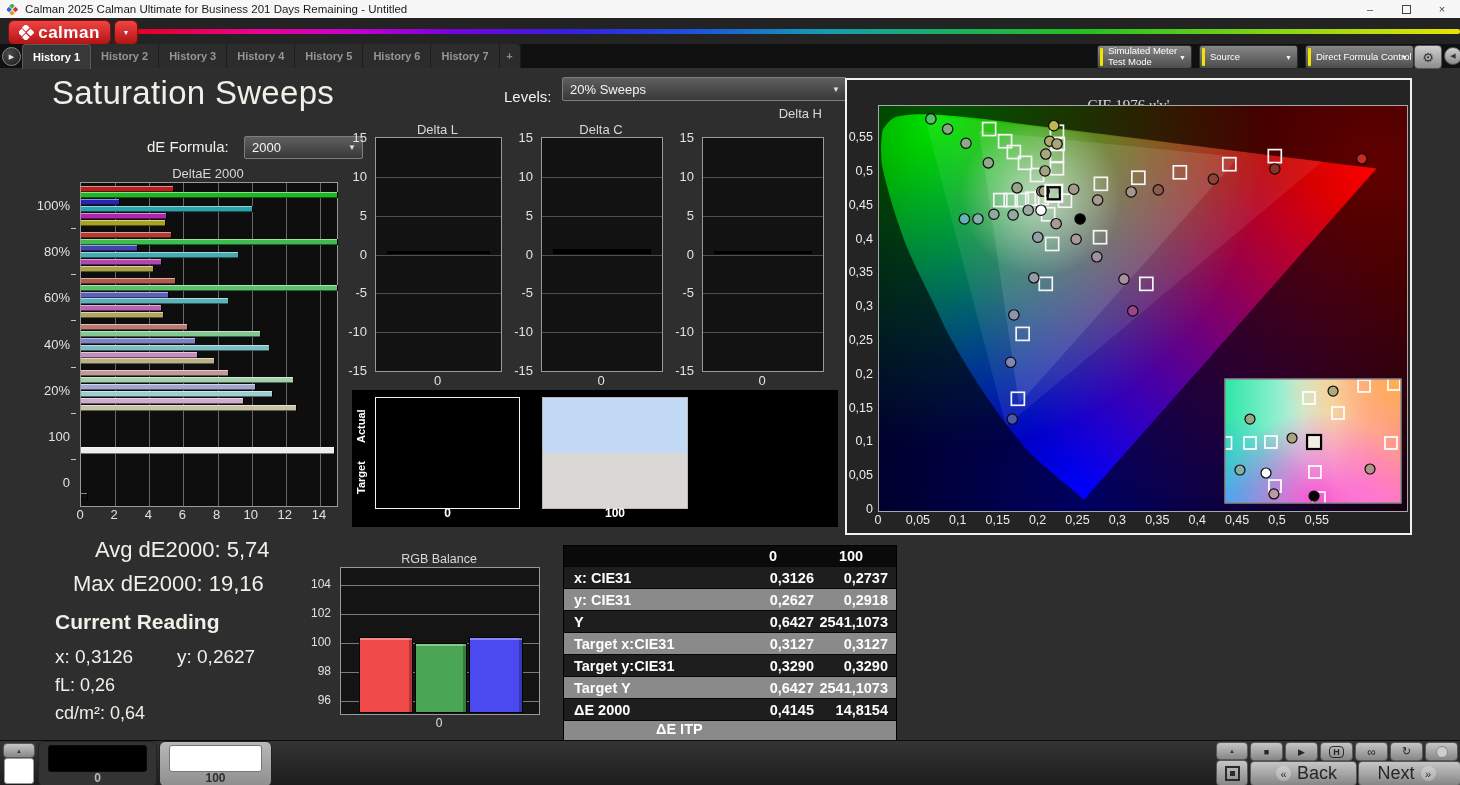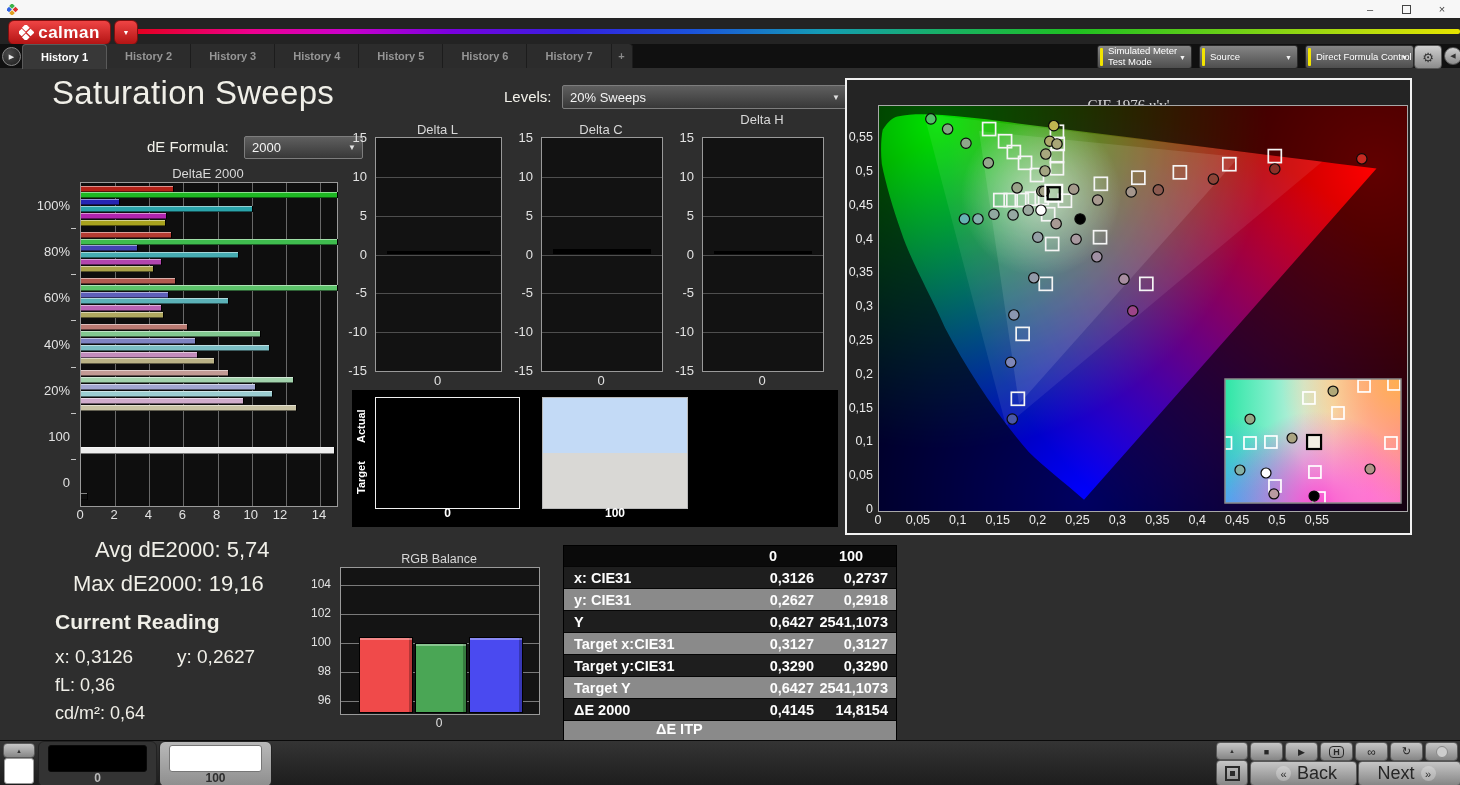--- a/index.html
+++ b/index.html
@@ -24,21 +24,21 @@
   #logo{position:absolute;left:8px;top:2px;height:23px;display:flex;gap:3px;}
   #logo .logobody{width:101px;height:23px;border-radius:6px;border:1px solid #7e0f0f;
     background:linear-gradient(#ef4444,#b31414);display:flex;align-items:center;justify-content:center;gap:4px;
     color:#fff;font-size:17px;font-weight:bold;letter-spacing:.5px;}
   #logo .logoarrow{width:22px;height:23px;border-radius:6px;border:1px solid #7e0f0f;
     background:linear-gradient(#ef4444,#b31414);display:flex;align-items:center;justify-content:center;
     color:#fff;font-size:7px;}
   
   #tabstrip{position:absolute;left:0;top:44px;width:1460px;height:24px;background:#101010;}
   #tabs{position:absolute;left:22px;top:0;height:24px;display:flex;background:#2c2c2c;border-radius:4px 4px 0 0;}
-  .tab{height:24px;line-height:24px;padding:0 18px;font-size:11px;font-weight:bold;color:#969696;
+  .tab{height:24px;line-height:24px;padding:0 10px;font-size:11px;font-weight:bold;color:#969696;
        border-right:1px solid #1c1c1c;white-space:nowrap;}
   .tab.active{background:#383838;color:#ffffff;border-radius:4px 4px 0 0;border:1px solid #5a5a5a;border-bottom:none;}
   .tab.addtab{width:20px;padding:0;text-align:center;color:#8a8a8a;border-radius:0 4px 0 0;}
   .roundbtn{border-radius:50%;background:radial-gradient(circle at 35% 30%,#4a4a4a,#1d1d1d);
        border:1px solid #888;display:flex;align-items:center;justify-content:center;color:#e8e8e8;}
   #tabstrip-left-btn{position:absolute;left:2px;top:3px;width:17px;height:17px;font-size:7px;}
   #workflow-buttons{position:absolute;left:1097px;top:1px;display:flex;gap:7px;}
   .wfbtn{position:relative;height:22px;border-radius:3px;border:1px solid #2a2a2a;
        background:linear-gradient(#858585,#4e4e4e);color:#fff;display:flex;align-items:center;}
   .wfbtn .ybar{position:absolute;left:2px;top:2px;bottom:2px;width:3px;background:#f2e400;border-radius:1px;}
@@ -107,20 +107,21 @@
 
 <div id="titlebar">
   <span class="appicon">
     <svg width="11" height="11" viewBox="0 0 11 11">
       <rect x="3" y="0" width="4" height="4" transform="rotate(45 5 2)" fill="#3cb24a"></rect>
       <rect x="0" y="3.5" width="4" height="4" transform="rotate(45 2 5.5)" fill="#3060e0"></rect>
       <rect x="6.5" y="3.5" width="4" height="4" transform="rotate(45 8.5 5.5)" fill="#e03030"></rect>
       <rect x="3" y="7" width="4" height="4" transform="rotate(45 5 9)" fill="#e0a020"></rect>
     </svg>
   </span>
+  <span>Calman 2025 Calman Ultimate for Business 201 Days Remaining  - Untitled</span>
   <div id="wincontrols">
     <span class="winbtn">–</span>
     <span class="winbtn">
         <span class="restore-glyph"></span>
       </span>
     <span class="winbtn">×</span>
   </div>
 </div>
 
 <div id="header">
@@ -182,21 +183,21 @@
   <div id="gear-btn">
     <span>⚙</span>
   </div>
   <div id="collapse-btn" class="roundbtn">
     <span>◀</span>
   </div>
 </div>
 
 <div id="page-title">Saturation Sweeps</div>
 <div class="fieldlabel" style="left:504px;top:88px;">Levels:</div>
-<div class="dropdown" style="left:562px;top:85px;width:276px;height:22px;">
+<div class="dropdown" style="left:562px;top:77px;width:276px;height:22px;">
   <span>20% Sweeps</span>
   <span class="ddarrow">▼</span>
 </div>
 <div class="fieldlabel" style="left:147px;top:138px;">dE Formula:</div>
 <div class="dropdown" style="left:244px;top:136px;width:110px;height:21px;">
   <span>2000</span>
   <span class="ddarrow">▼</span>
 </div>
 
 <div class="chart-title" style="left:80px;top:166px;width:256px;">DeltaE 2000</div>
@@ -270,21 +271,21 @@
       <div class="hbar" style="top: 33.1429px; height: 7px; width: 5.97333px; background: rgb(13, 13, 13);"></div>
     </div>
   </div>
 <div id="deltae-xticks" class="abs" style="left:80px;top:507px;width:256px;height:16px;">
     <div class="tick" style="left: -12px; width: 24px; text-align: center;">0</div>
     <div class="tick" style="left: 22.1333px; width: 24px; text-align: center;">2</div>
     <div class="tick" style="left: 56.2667px; width: 24px; text-align: center;">4</div>
     <div class="tick" style="left: 90.4px; width: 24px; text-align: center;">6</div>
     <div class="tick" style="left: 124.533px; width: 24px; text-align: center;">8</div>
     <div class="tick" style="left: 158.667px; width: 24px; text-align: center;">10</div>
-    <div class="tick" style="left: 192.8px; width: 24px; text-align: left;">12</div>
+    <div class="tick" style="left: 192.8px; width: 24px; text-align: center;">12</div>
     <div class="tick" style="left: 226.933px; width: 24px; text-align: center;">14</div>
   </div>
 
 <div class="chart-title" style="left:375px;top:122px;width:125px;">Delta L</div>
 <div id="delta-l-yticks" class="abs" style="left:341px;top:137px;width:32px;height:233px;">
     <div class="ylab" style="top: 0px;">15</div>
     <div class="ylab" style="top: 38.8333px;">10</div>
     <div class="ylab" style="top: 77.6667px;">5</div>
     <div class="ylab" style="top: 116.5px;">0</div>
     <div class="ylab" style="top: 155.333px;">-5</div>
@@ -314,21 +315,21 @@
 <div id="delta-c-plot" class="plot" style="left:541px;top:137px;width:120px;height:233px;">
     <div class="hgrid" style="top: 38.8333px;"></div>
     <div class="hgrid" style="top: 77.6667px;"></div>
     <div class="hgrid" style="top: 116.5px;"></div>
     <div class="hgrid" style="top: 155.333px;"></div>
     <div class="hgrid" style="top: 194.167px;"></div>
     <div class="zbar" style="left: 9%; width: 82%; height: 5.43667px; top: 111.063px;"></div>
   </div>
 <div class="tick" style="left:541px;top:373px;width:120px;text-align:center;">0</div>
 
-<div class="chart-title" style="left:702px;top:112px;width:120px;">Delta H</div>
+<div class="chart-title" style="left:702px;top:106px;width:120px;text-align:right;">Delta H</div>
 <div id="delta-h-yticks" class="abs" style="left:668px;top:137px;width:32px;height:233px;">
     <div class="ylab" style="top: 0px;">15</div>
     <div class="ylab" style="top: 38.8333px;">10</div>
     <div class="ylab" style="top: 77.6667px;">5</div>
     <div class="ylab" style="top: 116.5px;">0</div>
     <div class="ylab" style="top: 155.333px;">-5</div>
     <div class="ylab" style="top: 194.167px;">-10</div>
     <div class="ylab" style="top: 233px;">-15</div>
   </div>
 <div id="delta-h-plot" class="plot" style="left:702px;top:137px;width:120px;height:233px;">
@@ -545,21 +546,21 @@
       <div class="cietick" style="left: 381px; width: 36px; text-align: center; position: absolute;">0,5</div>
       <div class="cietick" style="left: 420.9px; width: 36px; text-align: center; position: absolute;">0,55</div>
     </div>
 </div>
 
 <div class="stat" style="left:95px;top:537px;font-size:22px;">Avg dE2000: 5,74</div>
 <div class="stat" style="left:73px;top:571px;font-size:22px;">Max dE2000: 19,16</div>
 <div class="stat" style="left:55px;top:610px;font-size:21px;font-weight:bold;">Current Reading</div>
 <div class="stat" style="left:55px;top:646px;font-size:19px;text-align:right;">x: 0,3126</div>
 <div class="stat" style="left:177px;top:646px;font-size:19px;">y: 0,2627</div>
-<div class="stat" style="left:55px;top:675px;font-size:18px;">fL: 0,36</div>
+<div class="stat" style="left:55px;top:675px;font-size:18px;">fL: 0,26</div>
 <div class="stat" style="left:55px;top:703px;font-size:18px;">cd/m²: 0,64</div>
 
 <div class="chart-title" style="left:340px;top:552px;width:198px;font-size:12.5px;">RGB Balance</div>
 <div id="rgb-yticks" class="abs" style="left:304px;top:567px;width:33px;height:146px;">
     <div class="ylab" style="top: 17.3465px; font-size: 12px;">104</div>
     <div class="ylab" style="top: 46.2574px; font-size: 12px;">102</div>
     <div class="ylab" style="top: 75.1683px; font-size: 12px;">100</div>
     <div class="ylab" style="top: 104.079px; font-size: 12px;">98</div>
     <div class="ylab" style="top: 132.99px; font-size: 12px;">96</div>
   </div>

